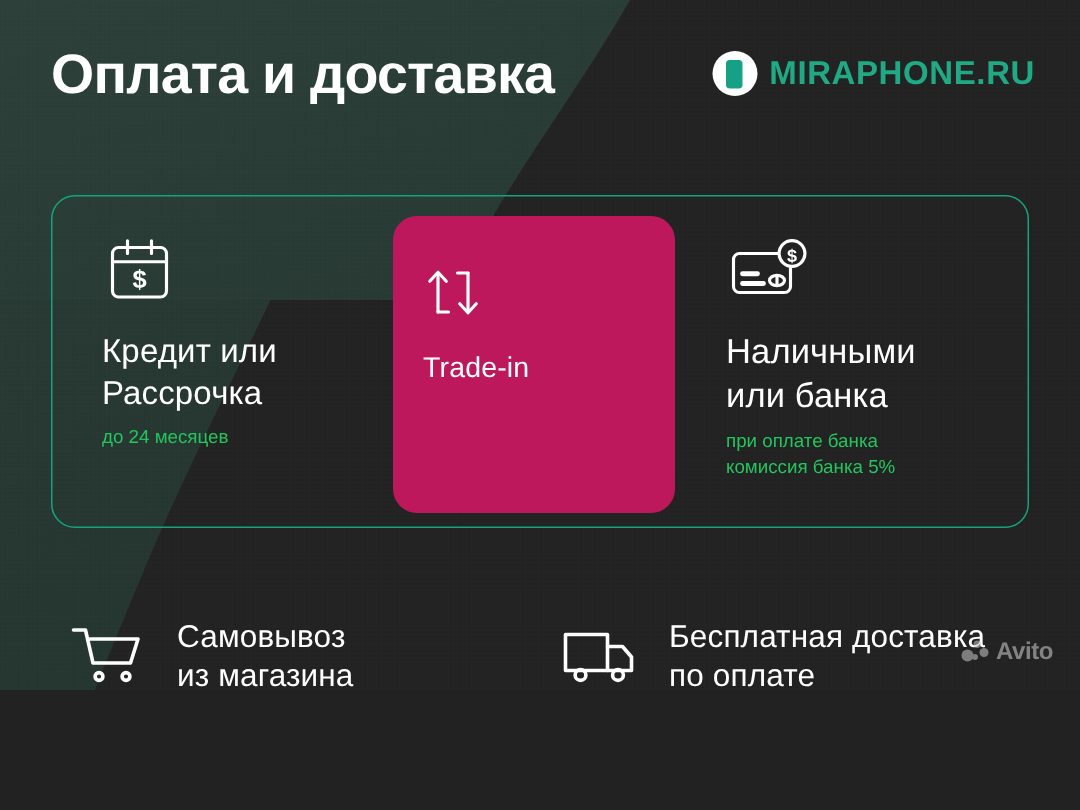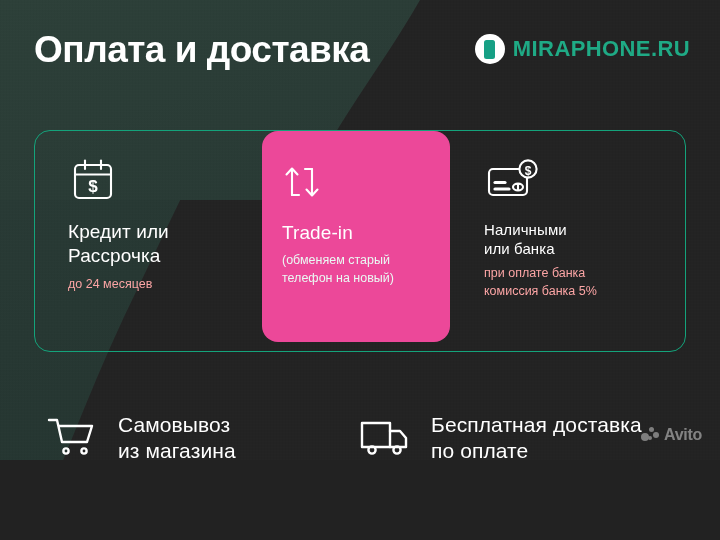--- a/index.html
+++ b/index.html
@@ -76,49 +76,49 @@
     position:absolute; left:34px; top:130px;
     width:652px; height:222px;
     display:flex; align-items:stretch;
   }
   .feature {
     position:relative;
     display:flex; flex-direction:column;
   }
   .feature.f1 { width:228px; padding:26px 0 0 34px; }
   .feature.f2 {
-    width:188px; margin:1px 0 10px 0;
-    background:#ec4899; border-radius:16px;
+    width:188px; margin:14px 0 10px 0;
+    background:#be185d; border-radius:16px;
     padding:26px 0 0 20px;
   }
   .feature.f3 { width:214px; padding:26px 0 0 34px; }
 
   .icon-box { height:52px; margin-bottom:12px; }
   .feat-title {
-    font-size:19px; color:#ffffff; line-height:1.28;
+    font-size:22px; color:#ffffff; line-height:1.28;
     font-weight:400; letter-spacing:.1px;
   }
-  .feat-title.small { font-size:15px; }
+  .feat-title.small { font-size:23px; }
   .feat-sub {
     margin-top:7px;
-    font-size:12.5px; color:#fca5a5; line-height:1.38;
+    font-size:12.5px; color:#22c55e; line-height:1.38;
   }
   .f2 .feat-sub { color:#eafaf4; }
   .f2 .feat-title { font-size:19px; }
 
   
   .bottom {
     position:absolute; left:0; top:398px; width:100%; height:90px;
   }
   .bitem {
     position:absolute;
     display:flex; align-items:flex-start; gap:18px;
   }
   .bitem.b1 { left:46px; top:14px; }
-  .bitem.b2 { left:359px; top:14px; }
+  .bitem.b2 { left:374px; top:14px; }
   .bitem-label {
     font-size:21px; color:#ffffff; line-height:1.24;
     letter-spacing:.1px;
   }
 
   
   .avito {
     position:absolute; right:18px; bottom:16px;
     display:flex; align-items:center; gap:5px;
     opacity:.55;
@@ -181,24 +181,20 @@
         <svg width="52" height="50" viewBox="0 0 52 50" fill="none" stroke="#ffffff" stroke-width="2.1" stroke-linecap="round" stroke-linejoin="round">
           <path d="M10 38 L10 12"></path>
           <path d="M4.5 17.5 L10 11.5 L15.5 17.5"></path>
           <path d="M10 38 L17 38"></path>
           <path d="M30 12 L30 38"></path>
           <path d="M24.5 32.5 L30 38.5 L35.5 32.5"></path>
           <path d="M30 12 L23 12"></path>
         </svg>
       </div>
       <div class="feat-title">Trade-in</div>
-      <div class="feat-sub">
-        <div>(обменяем старый</div>
-        <div>телефон на новый)</div>
-      </div>
     </div>
 
     <div class="feature f3">
       <div class="icon-box">
         <svg width="58" height="50" viewBox="0 0 58 50" fill="none" stroke="#ffffff" stroke-width="2.1" stroke-linecap="round" stroke-linejoin="round">
           <rect x="5" y="13" width="38" height="26" rx="4"></rect>
           <line x1="11" y1="26.5" x2="21" y2="26.5" stroke-width="3.2"></line>
           <line x1="11" y1="33" x2="25" y2="33" stroke-width="3.2"></line>
           <ellipse cx="34" cy="31" rx="5" ry="3.4"></ellipse>
           <line x1="34" y1="28" x2="34" y2="34"></line>

